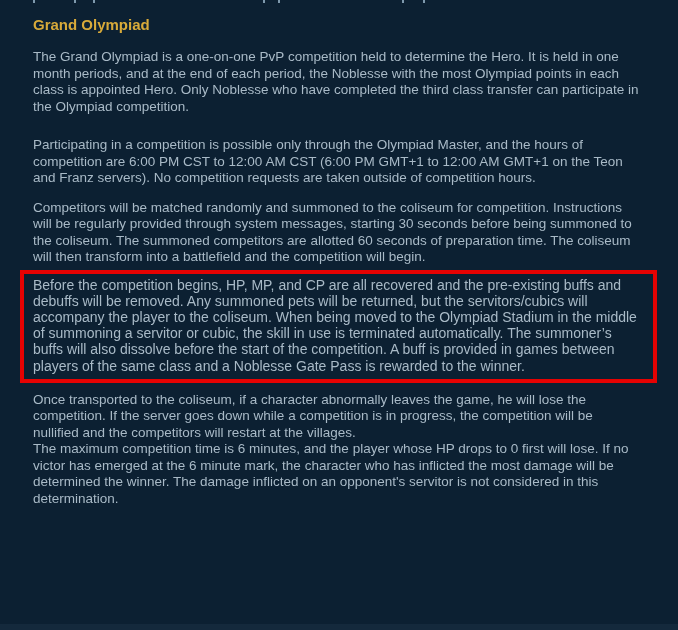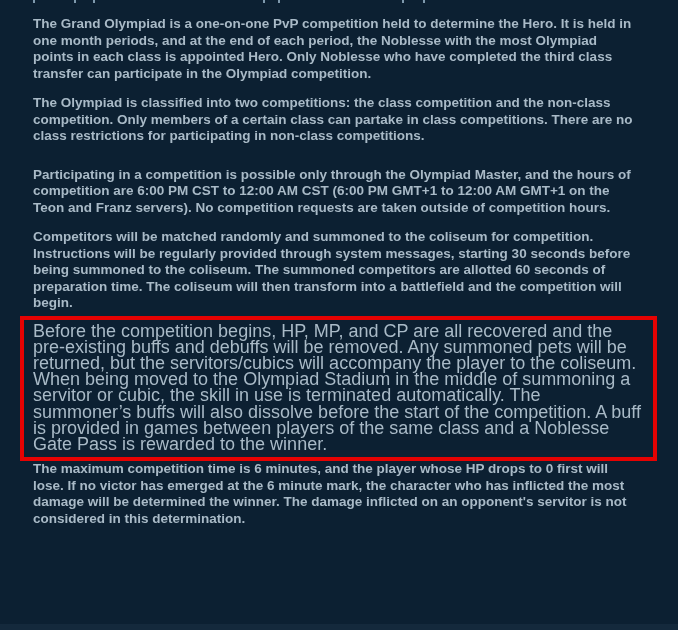--- a/index.html
+++ b/index.html
@@ -43,34 +43,33 @@
     line-height: 16px;
     font-weight: bold;
     color: #eff3f5;
   }
   p.body-paragraph {
     margin: 13px 0 0 0;
     font-size: 13.5px;
     line-height: 16.5px;
     max-width: 606px;
     color: #a9bac7;
-    font-weight: bold;
   }
   p.intro { margin-top: 16px; }
   p.hours { margin-top: 22px; }
   .highlight-box {
     position: relative;
     margin: 4px 13px 0 -13px;
     border: 4px solid #e60202;
     padding: 3px 9px 5px 9px;
     width: 611px;
   }
   .highlight-box p {
     margin: 0;
-    font-size: 18px;
+    font-size: 14px;
     line-height: 16.2px;
     max-width: 609px;
     color: #a9bac7;
   }
   p.disconnect { margin-top: 9px; }
   p.time-limit { margin-top: 0; }
   .bottom-strip {
     position: absolute;
     left: 0; bottom: 0;
     width: 100%; height: 6px;
@@ -87,34 +86,35 @@
       <span style="left: 74px;"></span>
       <span style="left: 93px;"></span>
       <span style="left: 263px;"></span>
       <span style="left: 278px;"></span>
       <span style="left: 402px;"></span>
       <span style="left: 423px;"></span>
     </div>
 
   <div class="content">
 
+    <h1 class="page-title">Grand Olympiad</h1>
 
     <p class="body-paragraph intro">The Grand Olympiad is a one-on-one PvP competition held to determine the Hero. It is held in one month periods, and at the end of each period, the Noblesse with the most Olympiad points in each class is appointed Hero. Only Noblesse who have completed the third class transfer can participate in the Olympiad competition.</p>
 
 
-    <p class="body-paragraph">The Olympiad is classified into two competitions: the class competition and the non-class competition. Only members of a certain class can partake in class competitions. There are no class restrictions for participating in non-class competitions.</p>
 
     <p class="body-paragraph hours">Participating in a competition is possible only through the Olympiad Master, and the hours of competition are 6:00 PM CST to 12:00 AM CST (6:00 PM GMT+1 to 12:00 AM GMT+1 on the Teon and Franz servers). No competition requests are taken outside of competition hours.</p>
 
     <p class="body-paragraph">Competitors will be matched randomly and summoned to the coliseum for competition. Instructions will be regularly provided through system messages, starting 30 seconds before being summoned to the coliseum. The summoned competitors are allotted 60 seconds of preparation time. The coliseum will then transform into a battlefield and the competition will begin.</p>
 
     <div class="highlight-box">
       <p>Before the competition begins, HP, MP, and CP are all recovered and the pre-existing buffs and debuffs will be removed. Any summoned pets will be returned, but the servitors/cubics will accompany the player to the coliseum. When being moved to the Olympiad Stadium in the middle of summoning a servitor or cubic, the skill in use is terminated automatically.  The summoner’s buffs will also dissolve before the start of the competition. A buff is provided in games between players of the same class and a Noblesse Gate Pass is rewarded to the winner.</p>
     </div>
 
+    <p class="body-paragraph disconnect">Once transported to the coliseum, if a character abnormally leaves the game, he will lose the competition. If the server goes down while a competition is in progress, the competition will be nullified and the competitors will restart at the villages.</p>
 
     <p class="body-paragraph time-limit">The maximum competition time is 6 minutes, and the player whose HP drops to 0 first will lose. If no victor has emerged at the 6 minute mark, the character who has inflicted the most damage will be determined the winner. The damage inflicted on an opponent's servitor is not considered in this determination.</p>
 
   </div>
 
   <div class="bottom-strip"></div>
 
 </div>
 
 </body></html>

